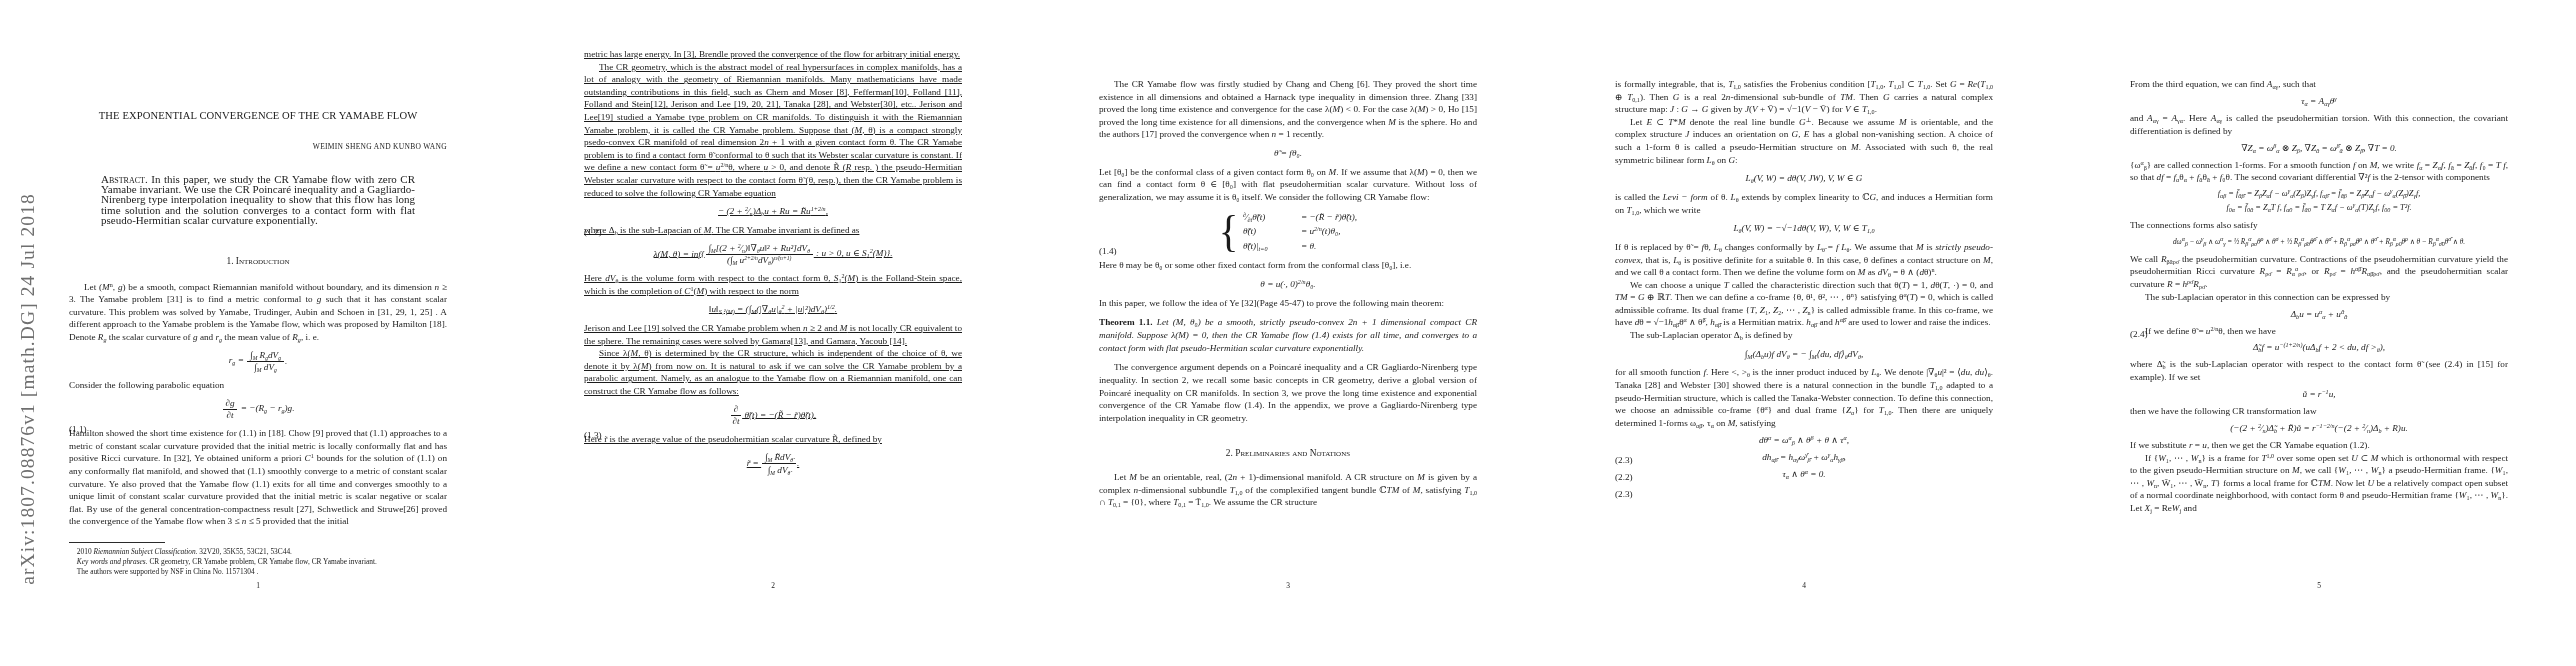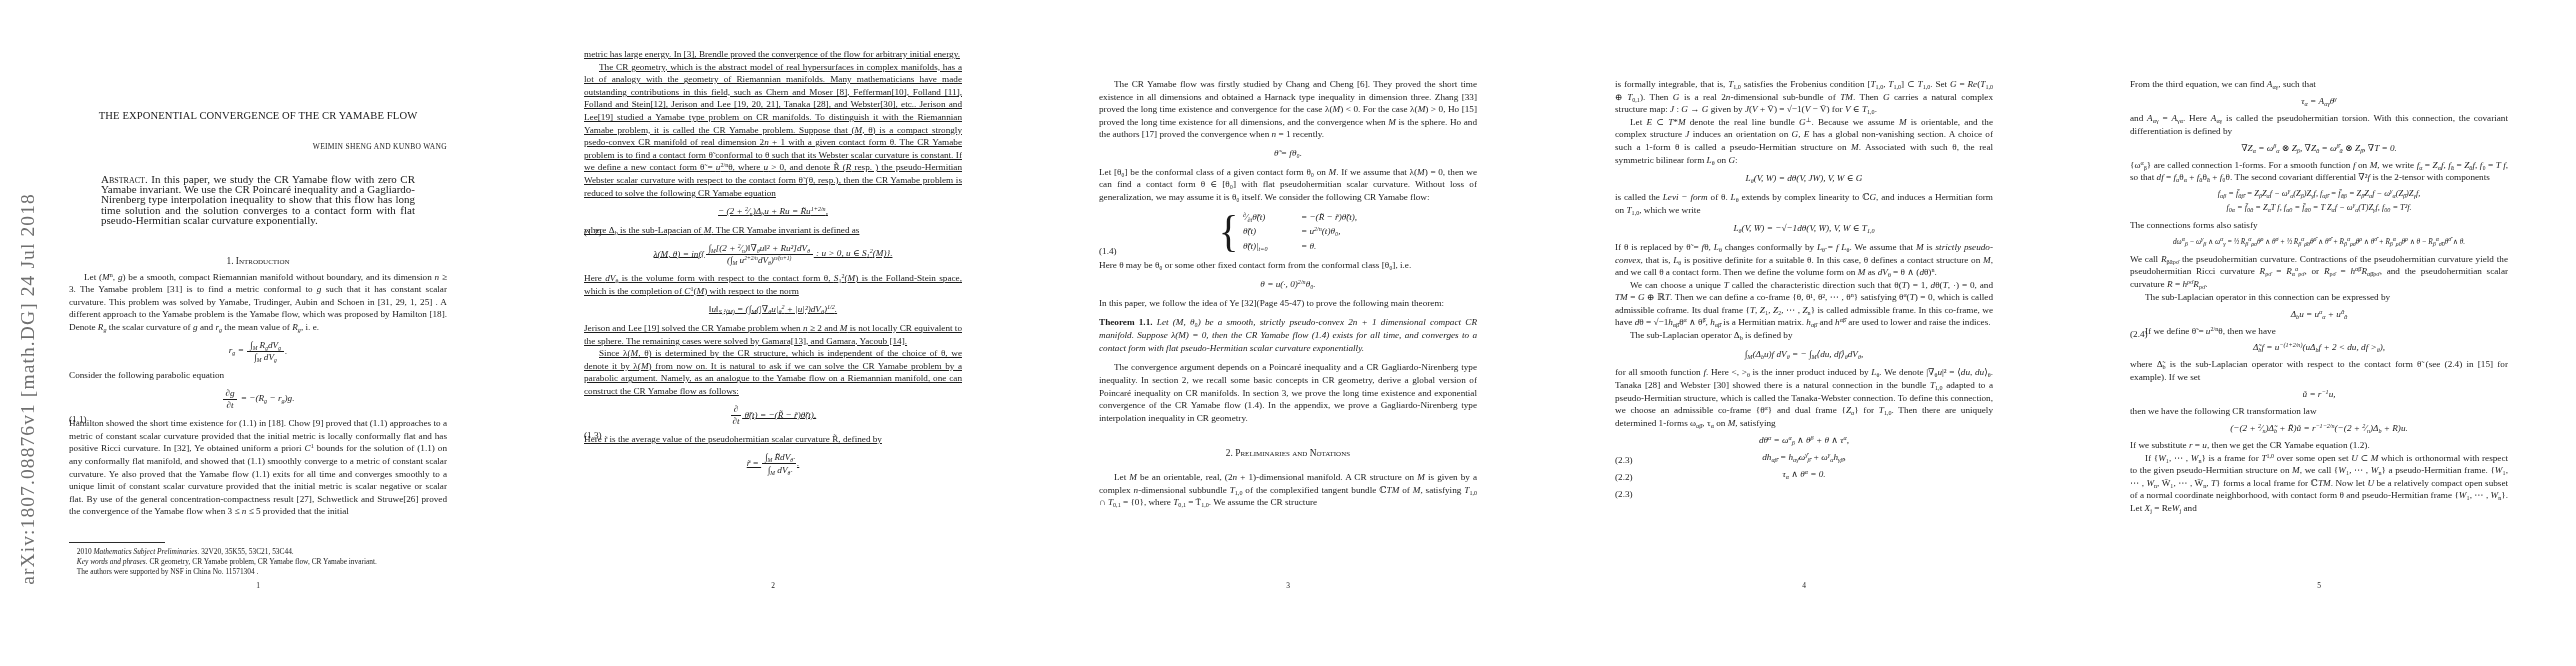--- a/index.html
+++ b/index.html
@@ -7,21 +7,21 @@
           color:#1b1b1b;font-family:"Liberation Serif","DejaVu Serif",serif;}
   .page{position:absolute;top:0;width:515px;height:667px;overflow:hidden;}
   .pbody{position:absolute;left:69px;width:378px;top:0;box-sizing:border-box;overflow:hidden;
          font-size:9.2px;line-height:12.6px;text-align:justify;}
   .p{margin:0;}
   .ind{text-indent:15px;}
   .title{font-size:10.6px;font-weight:normal;text-align:center;letter-spacing:0.1px;line-height:14px;text-indent:0;}
   .authors{margin-top:18.3px;font-size:7.5px;text-align:right;letter-spacing:0.3px;text-indent:0;}
   .abstract{margin:20px auto 12px;width:314px;font-size:11px;line-height:10.2px;text-align:justify;}
   .sc{font-variant:small-caps;}
-  .sec{margin:30px 0 3px;text-align:center;font-variant:small-caps;font-size:9.4px;text-indent:0;}
+  .sec{margin:30px 0 13px;text-align:center;font-variant:small-caps;font-size:9.4px;text-indent:0;}
   .sec2{margin:23px 0 11px;}
   .eq{position:relative;margin:6.1px 0;text-align:center;font-style:italic;text-indent:0;}
   .eq .eqno{position:absolute;left:0;top:50%;transform:translateY(-50%);font-style:normal;margin-top:20px;}
   .eqsmall{font-size:8.3px;}
   .eqxs{font-size:7.3px;letter-spacing:-0.1px;}
   sub,sup{font-size:6.1px;line-height:0;}
   sub{vertical-align:-0.28em;}
   sup{vertical-align:0.5em;}
   .frac{display:inline-block;vertical-align:middle;text-align:center;line-height:1.15;margin:0 1.1px;}
   .frac .fnum{display:block;padding:0 2.8px 0.6px;border-bottom:0.6px solid #1b1b1b;}
@@ -58,21 +58,21 @@
       </div>
       <div class="p">Consider the following parabolic equation</div>
       <div class="eq">
         <span class="eqno">(1.1)</span>
         <span class="frac"><span class="fnum">∂g</span><span class="fden">∂t</span></span><span> = −(R<sub>g</sub> − r<sub>g</sub>)g.</span>
       </div>
       <div class="p">Hamilton showed the short time existence for (1.1) in [18]. Chow [9] proved that (1.1) approaches to a metric of constant scalar curvature provided that the initial metric is locally conformally flat and has positive Ricci curvature. In [32], Ye obtained uniform a priori <i>C</i><sup>1</sup> bounds for the solution of (1.1) on any conformally flat manifold, and showed that (1.1) smoothly converge to a metric of constant scalar curvature. Ye also proved that the Yamabe flow (1.1) exits for all time and converges smoothly to a unique limit of constant scalar curvature provided that the initial metric is scalar negative or scalar flat. By use of the general concentration-compactness result [27], Schwetlick and Struwe[26] proved the convergence of the Yamabe flow when 3 ≤ <i>n</i> ≤ 5 provided that the initial</div>
     </div>
     <div class="fnblock">
       <div class="fnrule"></div>
-      <div class="fn">2010 <i>Mathematics Subject Preliminaries.</i> 32V20, 35K55, 53C21, 53C44.</div>
+      <div class="fn">2010 <i>Riemannian Subject Classification.</i> 32V20, 35K55, 53C21, 53C44.</div>
       <div class="fn"><i>Key words and phrases.</i> CR geometry, CR Yamabe problem, CR Yamabe flow, CR Yamabe invariant.</div>
       <div class="fn">The authors were supported by NSF in China No. 11571304 .</div>
     </div>
     <div class="pageno">1</div>
   </div>
 
   <div class="page" style="left:515px">
     <div class="pbody" style="padding-top:48px;height:574px;text-decoration:underline;">
       <div class="p">metric has large energy. In [3], Brendle proved the convergence of the flow for arbitrary initial energy.</div>
       <div class="p ind">The CR geometry, which is the abstract model of real hypersurfaces in complex manifolds, has a lot of analogy with the geometry of Riemannian manifolds. Many mathematicians have made outstanding contributions in this field, such as Chern and Moser [8], Fefferman[10], Folland [11], Folland and Stein[12], Jerison and Lee [19, 20, 21], Tanaka [28], and Webster[30], etc.. Jerison and Lee[19] studied a Yamabe type problem on CR manifolds. To distinguish it with the Riemannian Yamabe problem, it is called the CR Yamabe problem. Suppose that (<i>M</i>, θ) is a compact strongly psedo-convex CR manifold of real dimension 2<i>n</i> + 1 with a given contact form θ. The CR Yamabe problem is to find a contact form θ̃ conformal to θ such that its Webster scalar curvature is constant. If we define a new contact form θ̃ = <i>u</i><sup>2/n</sup>θ, where <i>u</i> &gt; 0, and denote R̃ (<i>R</i> resp. ) the pseudo-Hermitian Webster scalar curvature with respect to the contact form θ̃ (θ, resp.), then the CR Yamabe problem is reduced to solve the following CR Yamabe equation</div>

